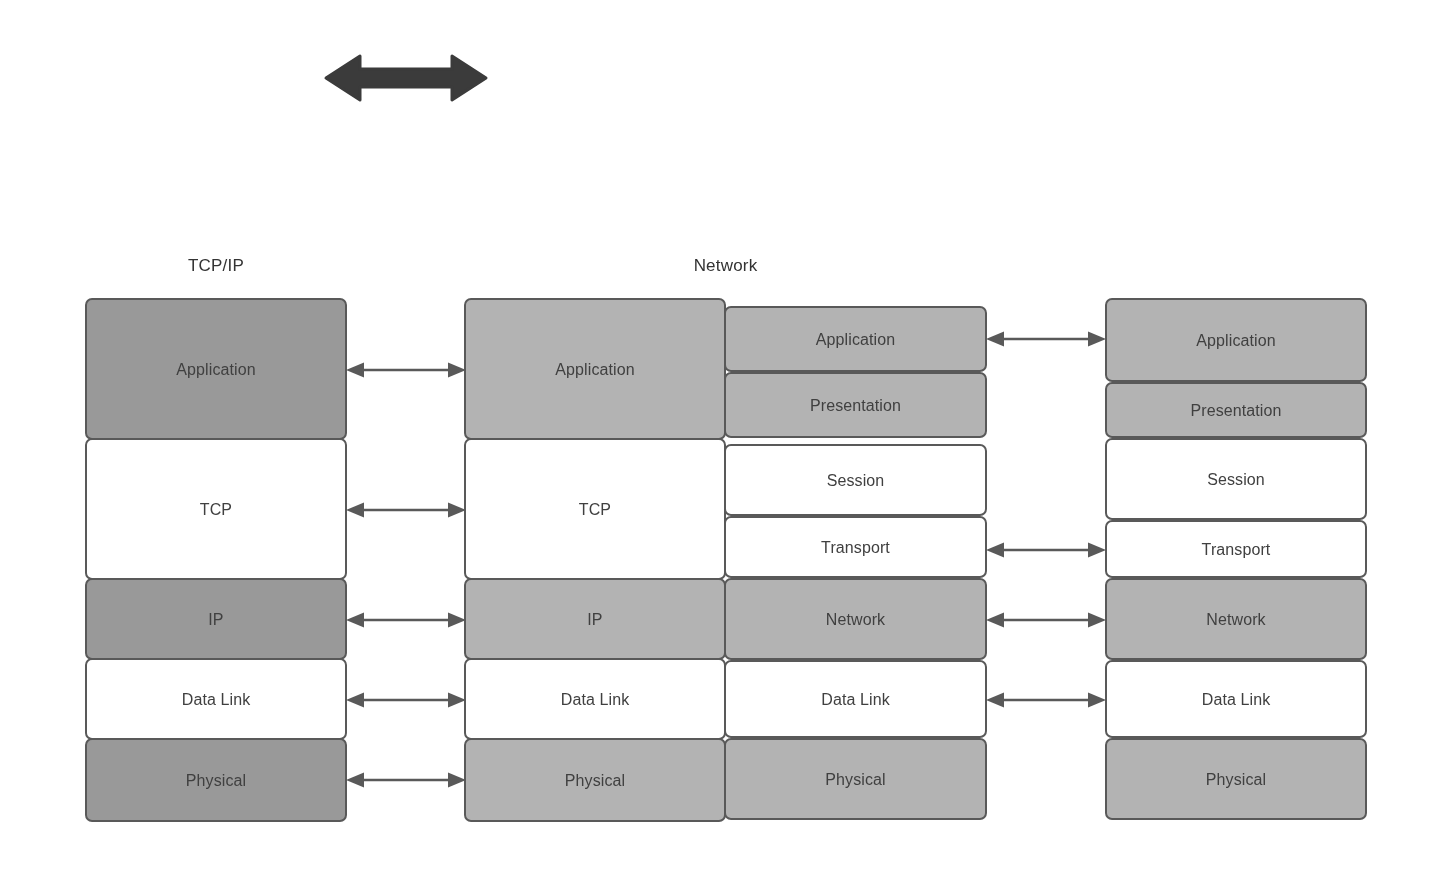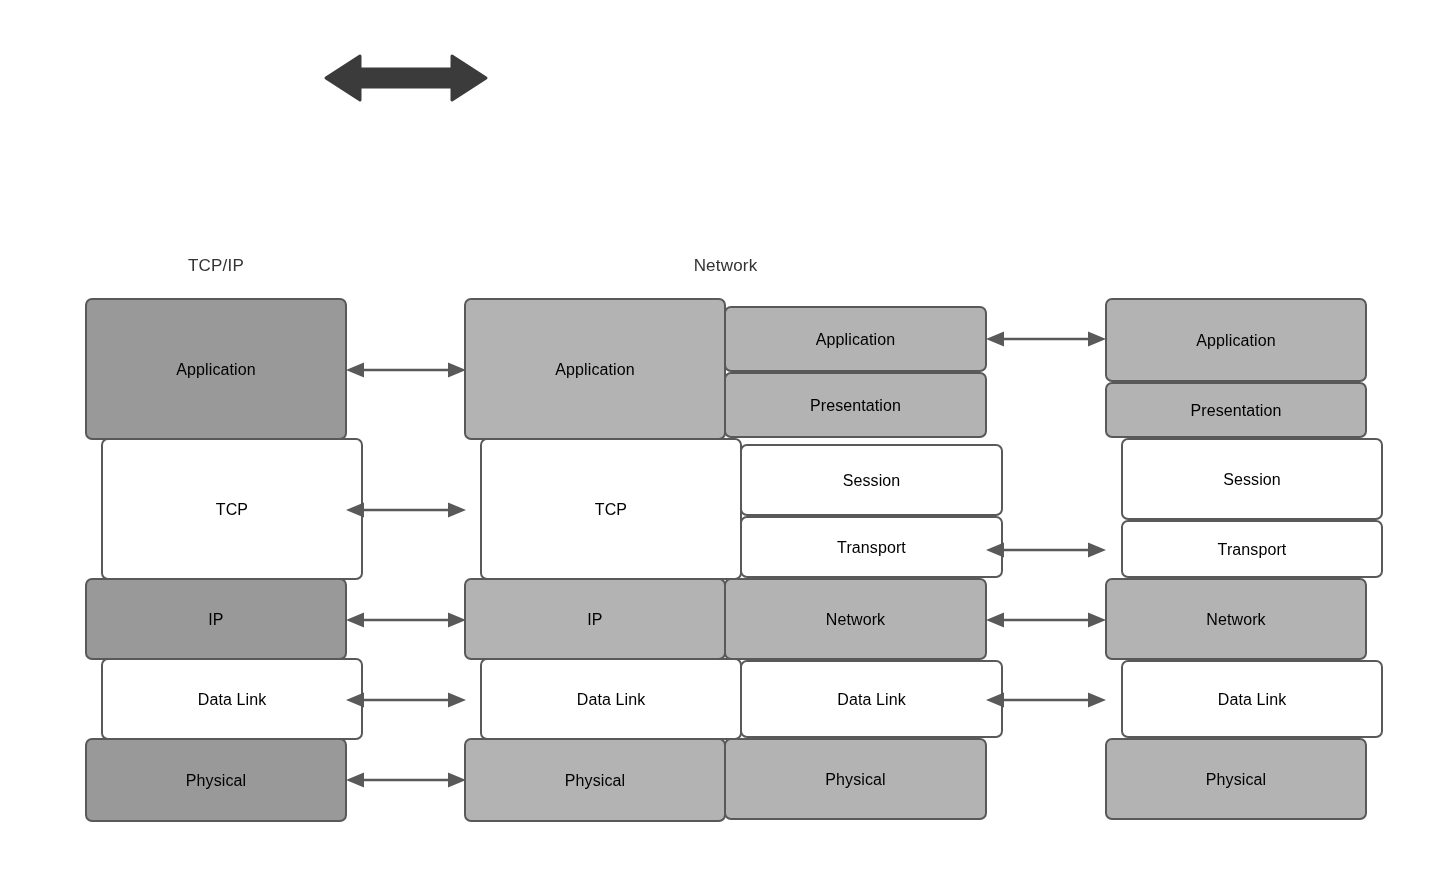--- a/index.html
+++ b/index.html
@@ -39,26 +39,26 @@
   .layer {
     position: absolute;
     box-sizing: border-box;
     border: 2px solid #595959;
     border-radius: 7px;
     display: flex;
     align-items: center;
     justify-content: center;
     font-size: 16px;
     line-height: 19px;
-    color: #000000;
+    color: #404040;
     text-align: center;
     white-space: nowrap;
     letter-spacing: 0.1px;
   }
-  .fill-white  { background: #ffffff; margin-left: 16px; }
+  .fill-white  { background: #ffffff; }
   .fill-gray-d { background: #999999; }
   .fill-gray-l { background: #b3b3b3; }
 
   
   .connector {
     position: absolute;
   }
 
   
   .big-arrow {

